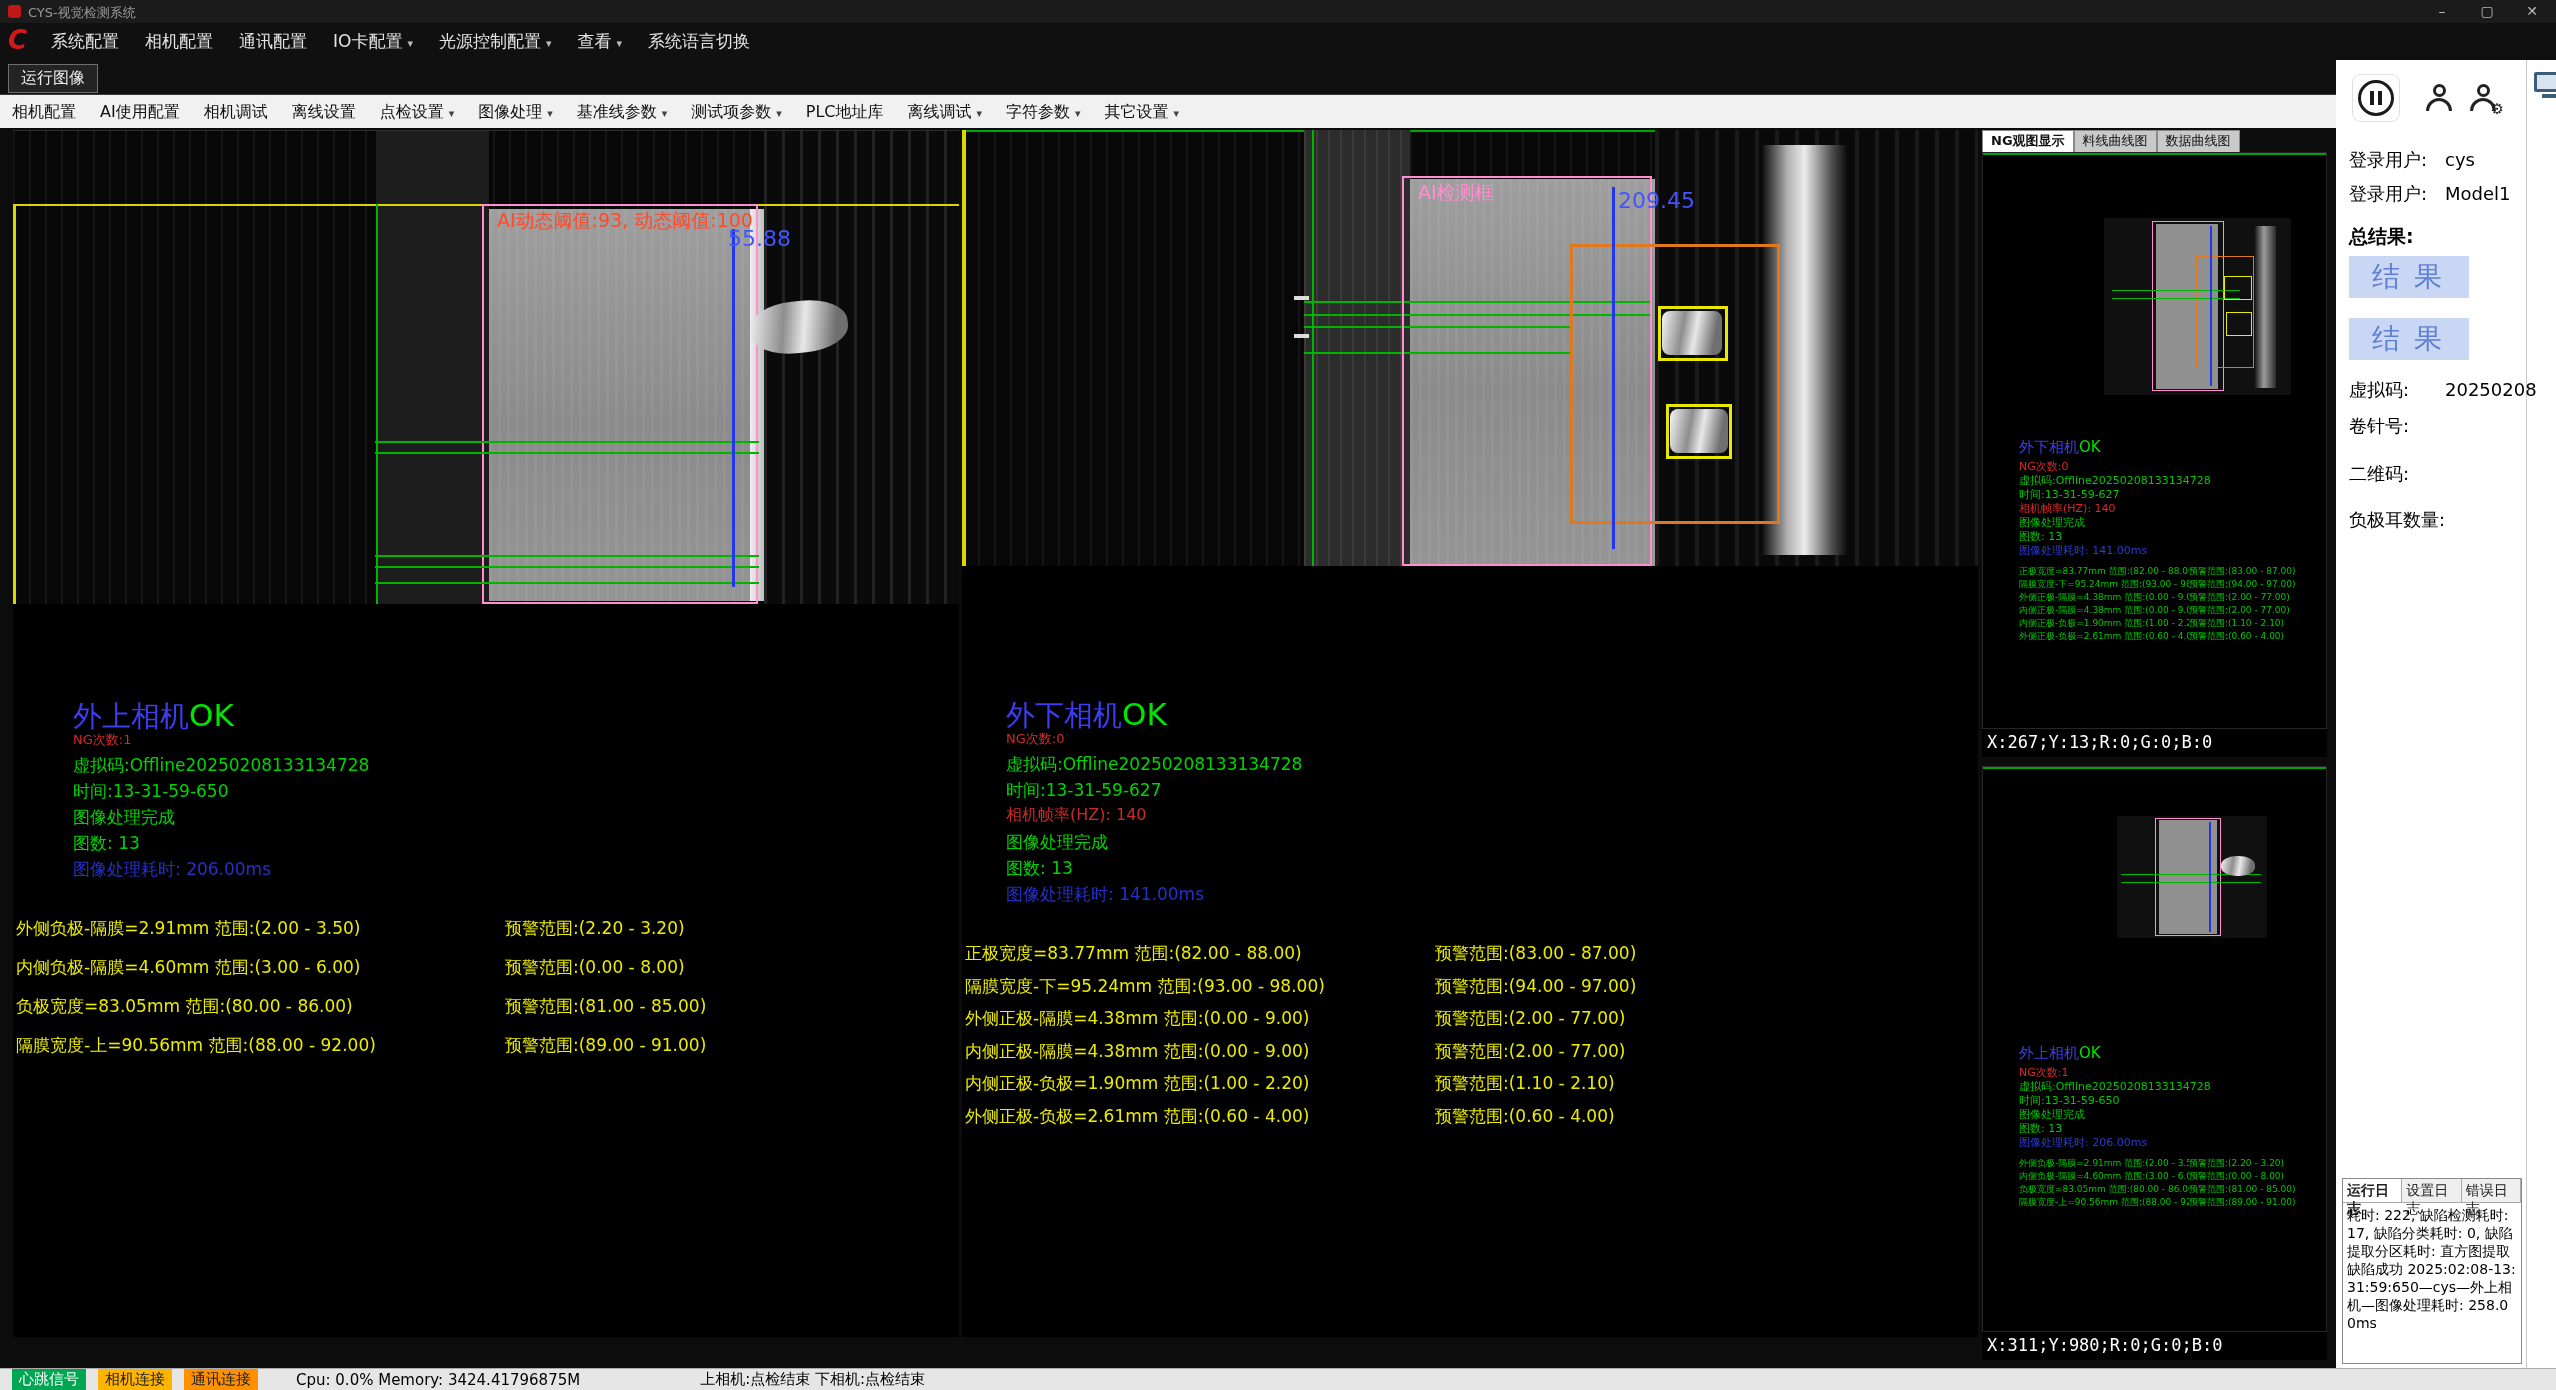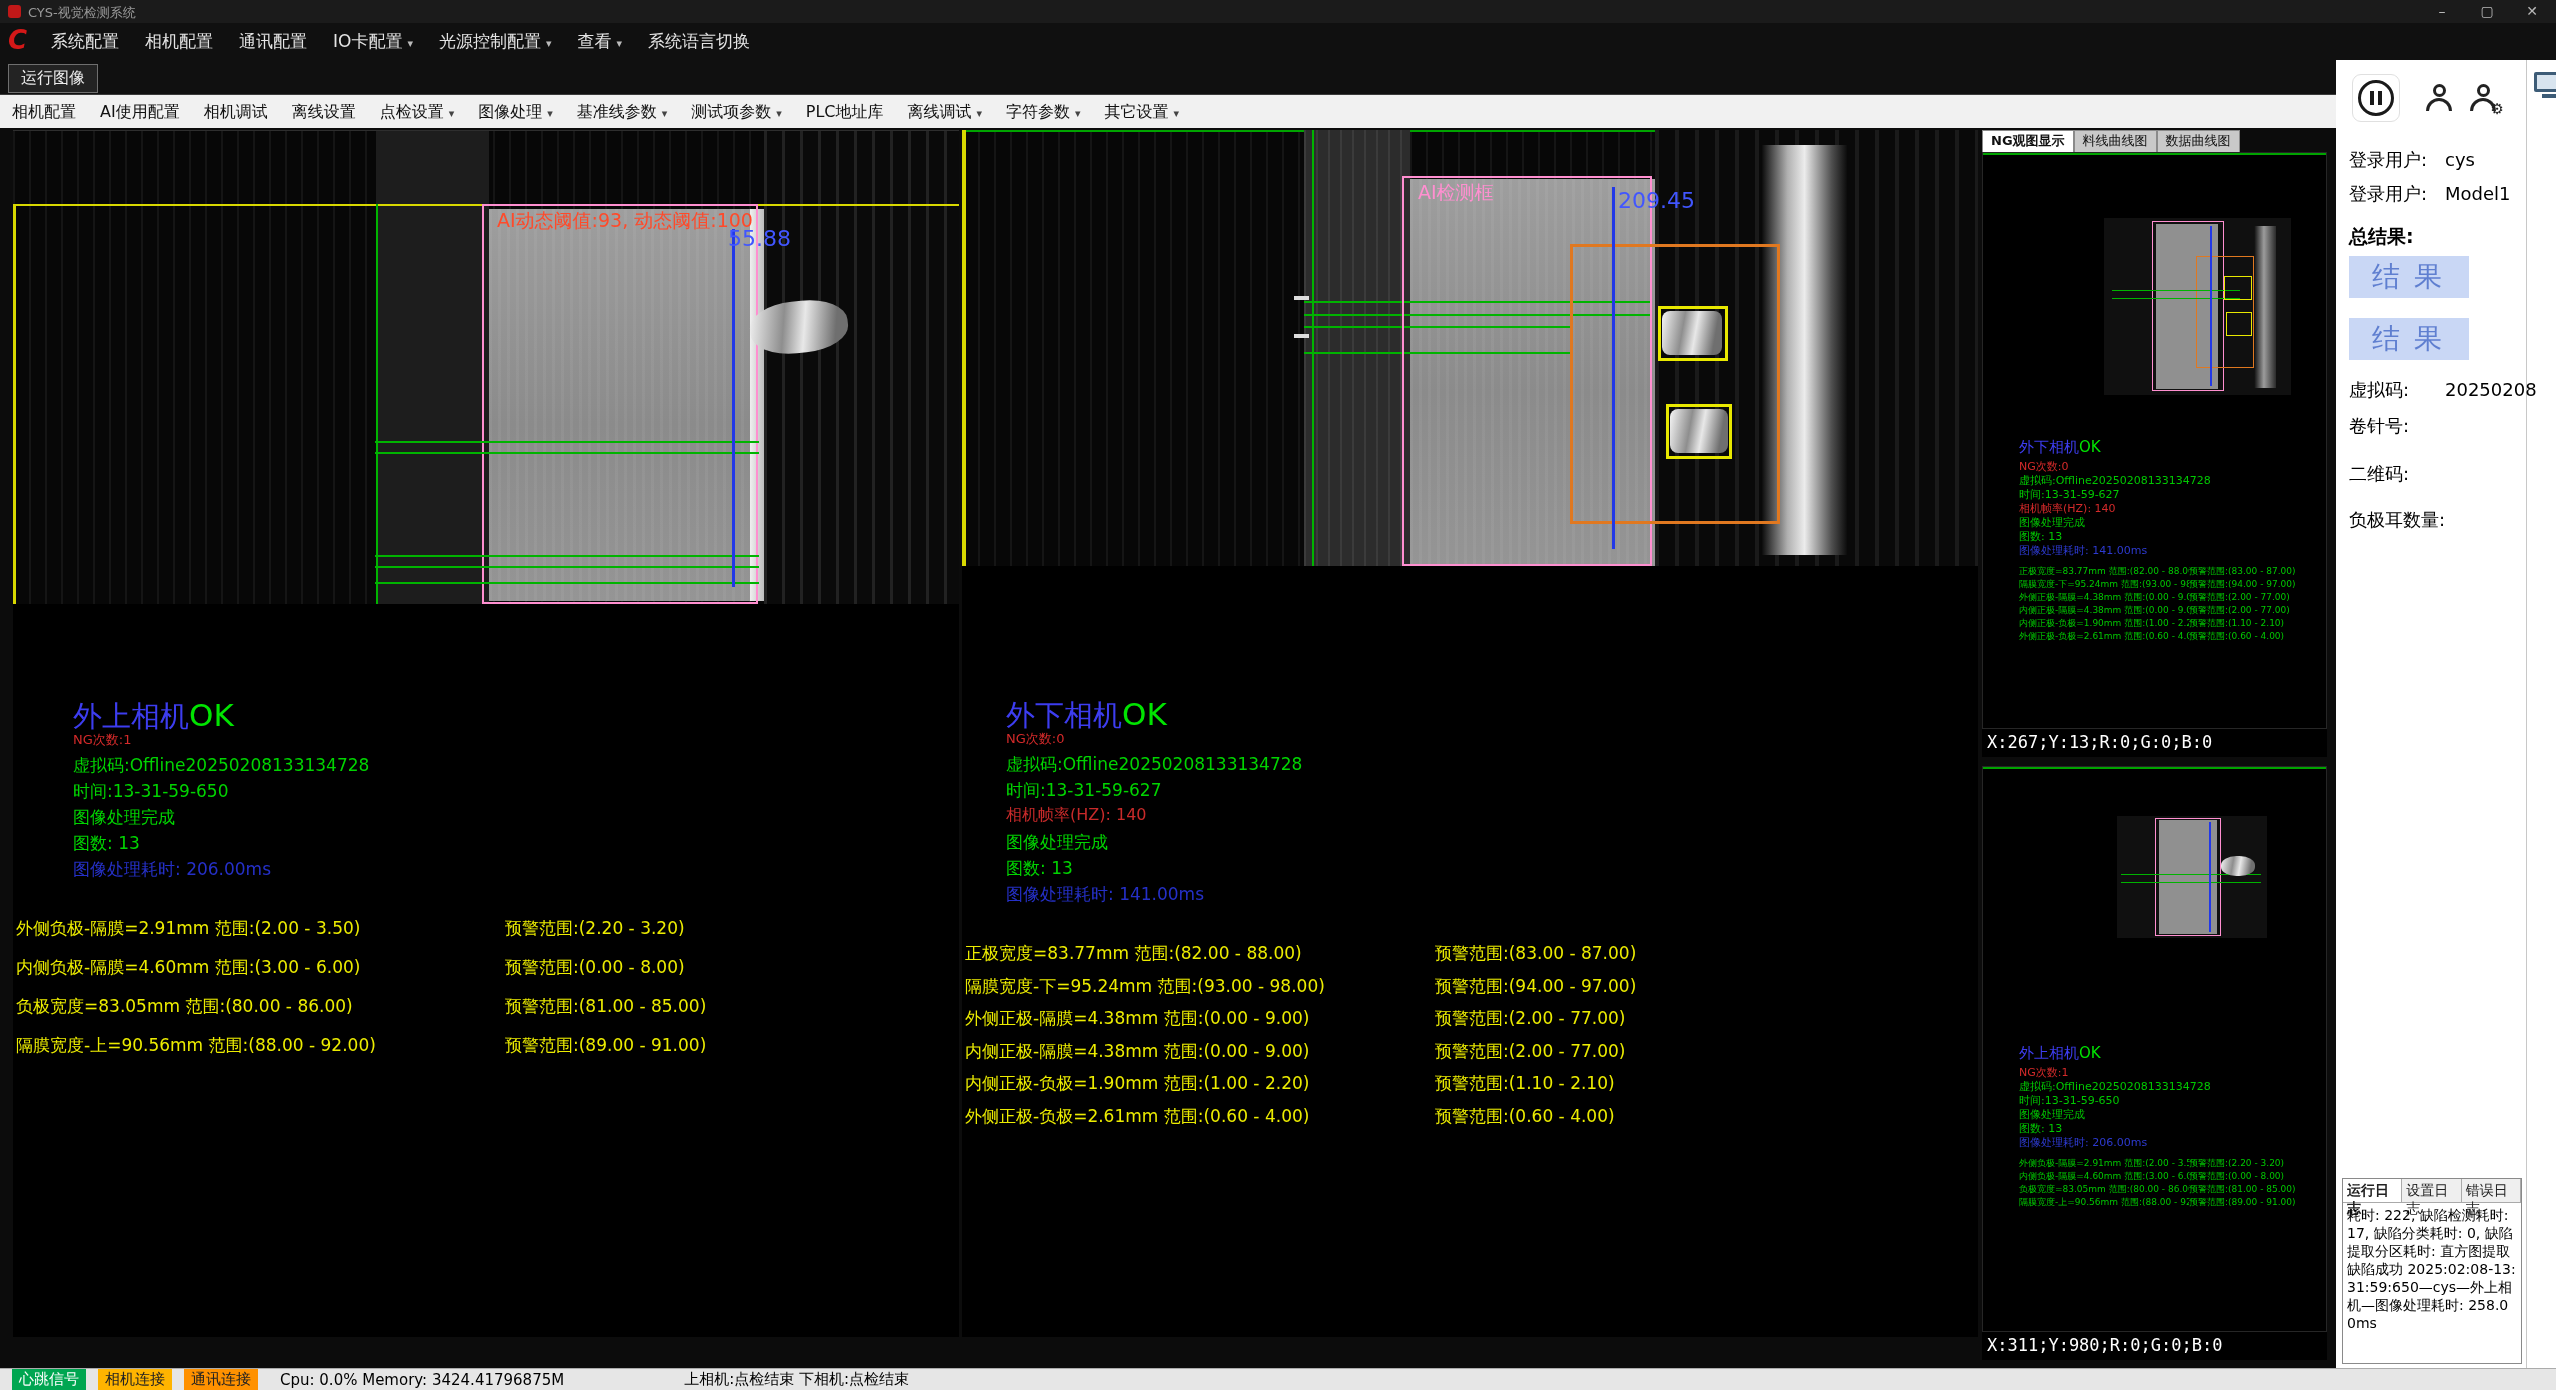--- a/index.html
+++ b/index.html
@@ -116,21 +116,21 @@
   .logtab.active { background:#fff; font-weight:bold; }
   .logtext { padding:3px 4px; font-size:14px; line-height:18px; color:#000; word-break:break-all; overflow:hidden; height:158px; }
 
   
   .statusbar { position:absolute; left:0; top:1368px; width:2556px; height:22px; background:#e6e6e6;
                border-top:1px solid #ababab; display:flex; align-items:center; font-size:15px; color:#000; }
   .badge { padding:1px 7px; margin-left:12px; font-size:15px; white-space:nowrap; }
   .bg-green { background:#00a651; color:#fff; }
   .bg-amber { background:#ffb400; color:#222; }
   .bg-orange { background:#ff9100; color:#222; }
-  .sbtxt { margin-left:22px; white-space:nowrap; }
+  .sbtxt { margin-left:38px; white-space:nowrap; }
 </style>
 </head>
 <body>
 
 <div id="root">
 
   <div class="titlebar">
     <div class="appdot"></div>
     <div class="ttl">CYS-视觉检测系统</div>
     <div class="winbtn" style="left:2421px;">–</div>

